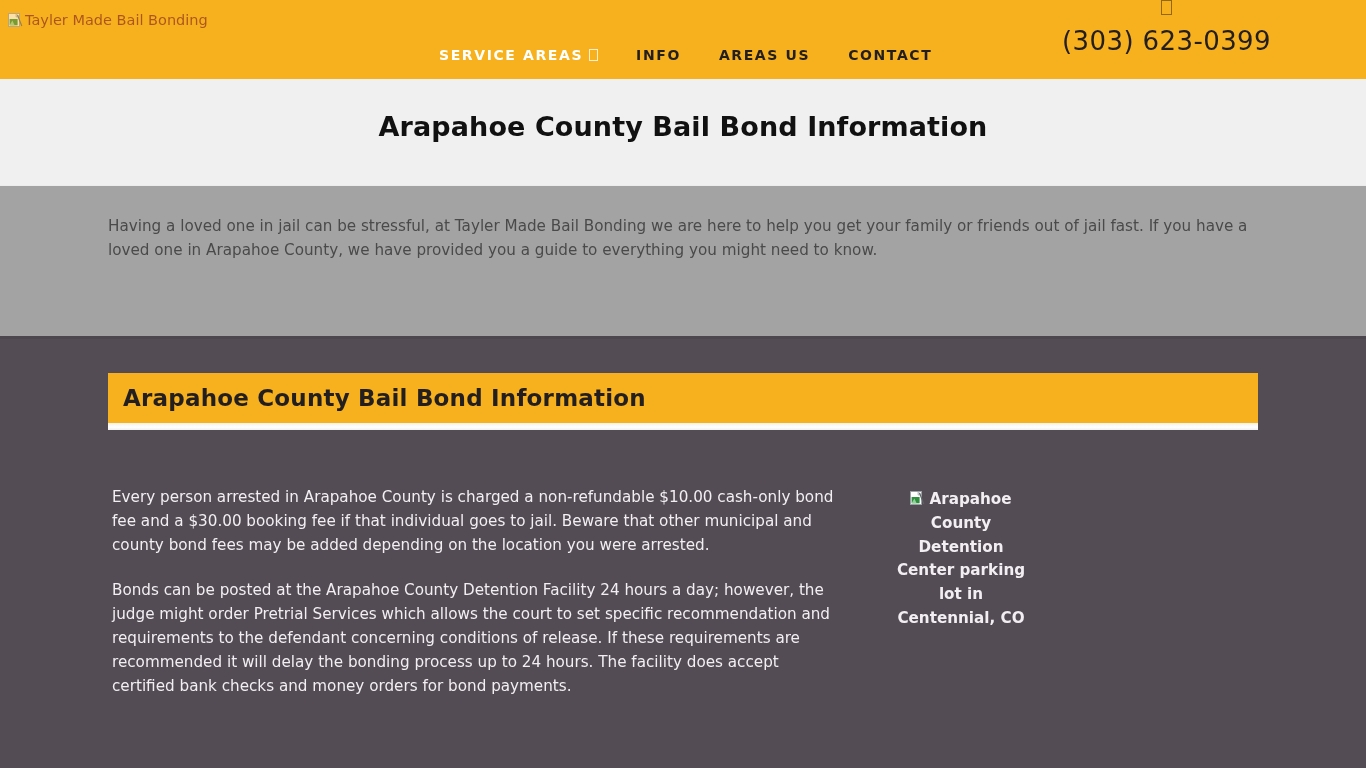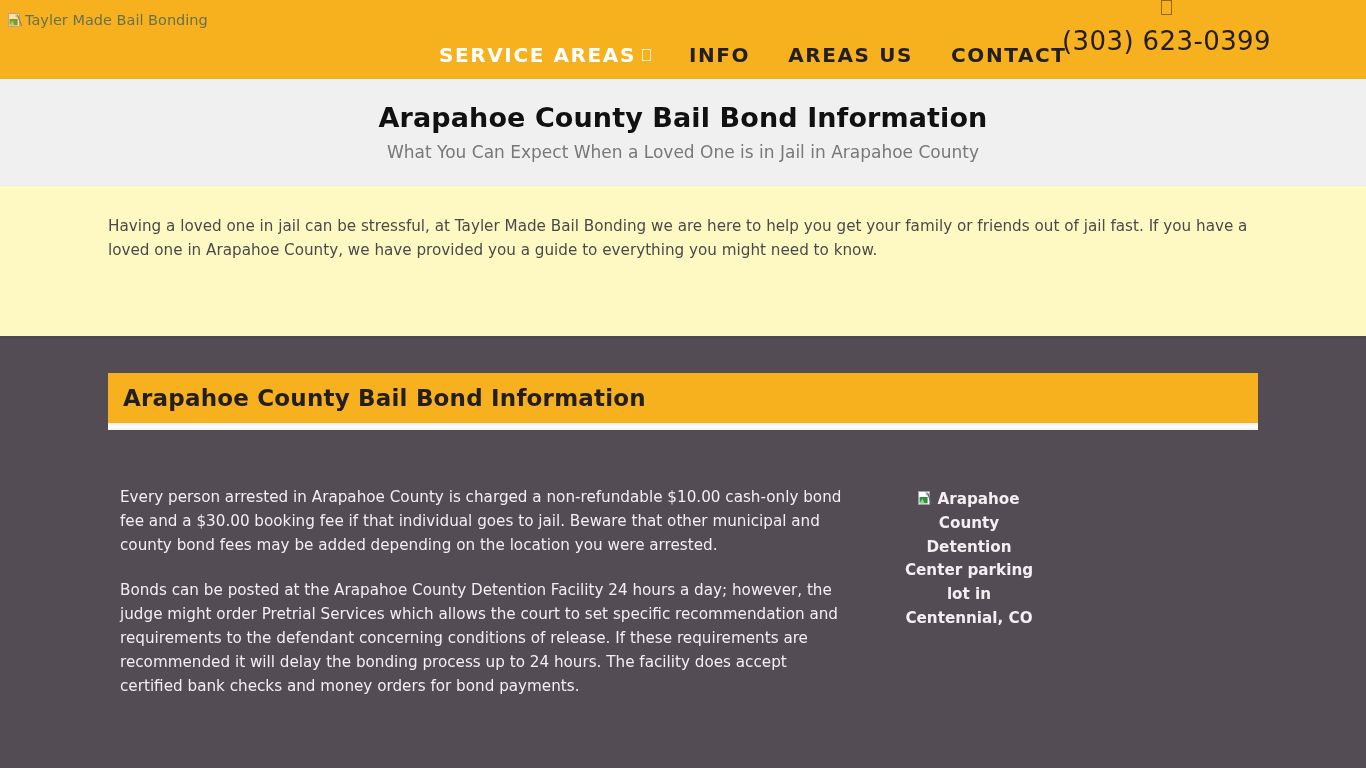--- a/index.html
+++ b/index.html
@@ -29,21 +29,21 @@
         #fad municipality 0%, #f9cd6c 56%, #f8bf3f 74%, #f7b11e 92%, #f7b11e 100%);
     display: flex;
     align-items: flex-start;
   }
   .logo-broken {
     display: flex;
     align-items: center;
     gap: 2px;
     margin: 12px 0 16px 8px;
     font-size: 14.5px;
-    color: #0c4a6e;
+    color: #7f1d1d;
     opacity: 0.62;
     white-space: nowrap;
   }
   .broken-img-glyph {
     display: inline-block;
     width: 15px; height: 15px;
     position: relative;
     flex: 0 0 auto;
   }
   .broken-img-glyph svg { display:block; }
@@ -51,21 +51,21 @@
   .main-nav {
     position: absolute;
     left: 420px;
     top: 0;
     height: 79px;
     display: flex;
     align-items: center;
     gap: 0;
   }
   .nav-item {
-    font-size: 20px;
+    font-size: 14px;
     font-weight: bold;
     letter-spacing: 1.6px;
     color: #231f20;
     padding: 0 19px;
     text-decoration: none;
     white-space: nowrap;
     cursor: pointer;
     display: flex;
     align-items: center;
     gap: 6px;
@@ -124,21 +124,21 @@
     color: #787878;
     font-weight: normal;
     margin: 0;
     line-height: 1.1;
   }
 
   
   .intro {
     width: 1366px;
     height: 150px;
-    background: #fef9c3;
+    background: #a3a3a3;
     padding: 28px 108px 0 108px;
   }
   .intro p {
     margin: 0 0 17px 0;
     font-size: 15.2px;
     line-height: 24px;
     color: #4a4a4a;
     max-width: 1150px;
   }
 
@@ -178,21 +178,21 @@
     left: 108px;
     top: 87px;
     width: 1150px;
     height: 7px;
     background: linear-gradient(to bottom, #f2f0e8 0%, #ffffff 60%, #efefef 100%);
   }
 
   .columns {
     position: absolute;
     top: 150px;
-    left: 12px;
+    left: 4px;
     width: 1134px;
     display: flex;
     padding: 0 108px;
     gap: 48px;
   }
   .col-left { width: 732px; flex: 0 0 732px; }
   .col-right { flex: 1 1 auto; text-align: center; padding-top: 2px; font-weight: bold; }
 
   .col-left p {
     margin: 0 0 22px 0;
@@ -247,21 +247,20 @@
   </nav>
 
   <div class="phone-block">
     <span class="phone-glyph"></span>
     <span>(303) 623-0399</span>
   </div>
 </div>
 
 <div class="hero">
   <h1 class="hero-title">Arapahoe County Bail Bond Information</h1>
-  <p class="hero-sub">What You Can Expect When a Loved One is in Jail in Arapahoe County</p>
 </div>
 
 <div class="intro">
   <p>Having a loved one in jail can be stressful, at Tayler Made Bail Bonding we are here to help you get your family or friends out of jail fast. If you have a loved one in Arapahoe County, we have provided you a guide to everything you might need to know.</p>
 </div>
 
 <div class="dark-section">
   <div class="band-top-line"></div>
 
   <div class="section-banner">

